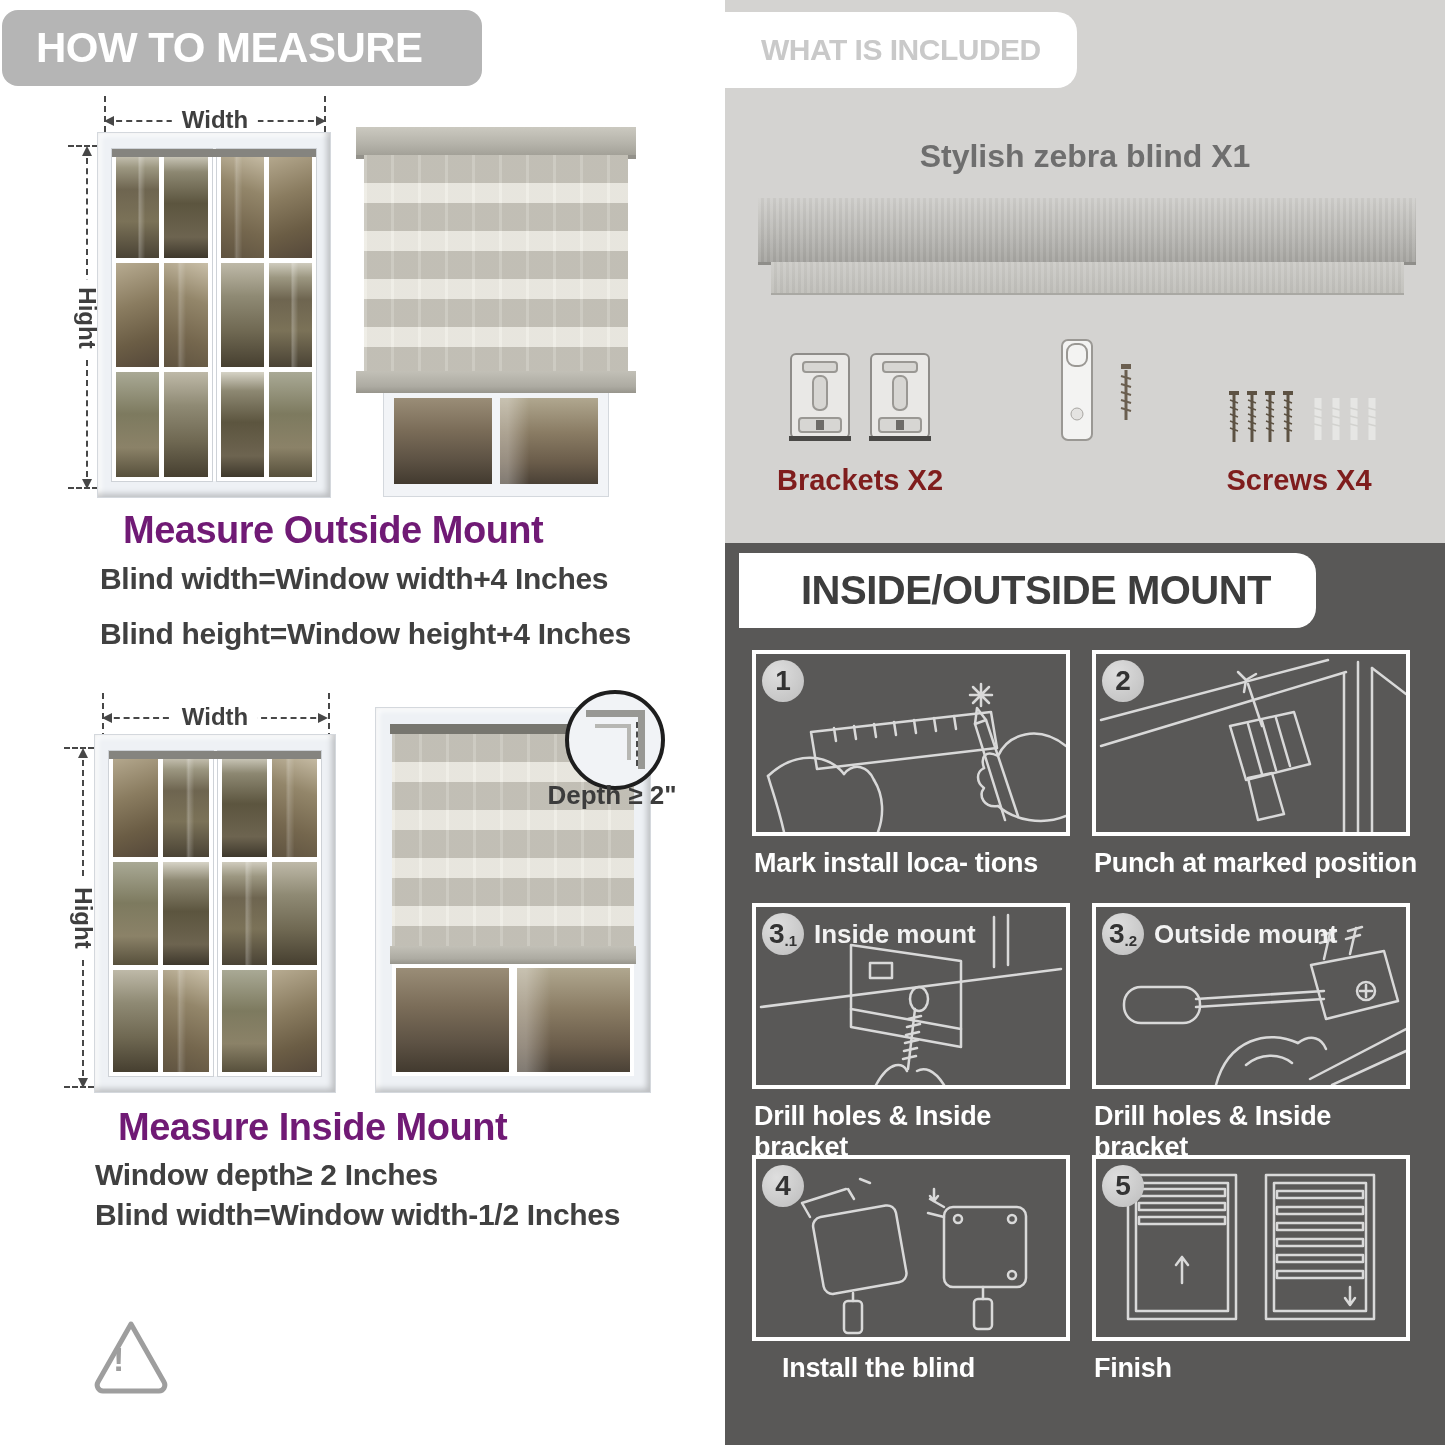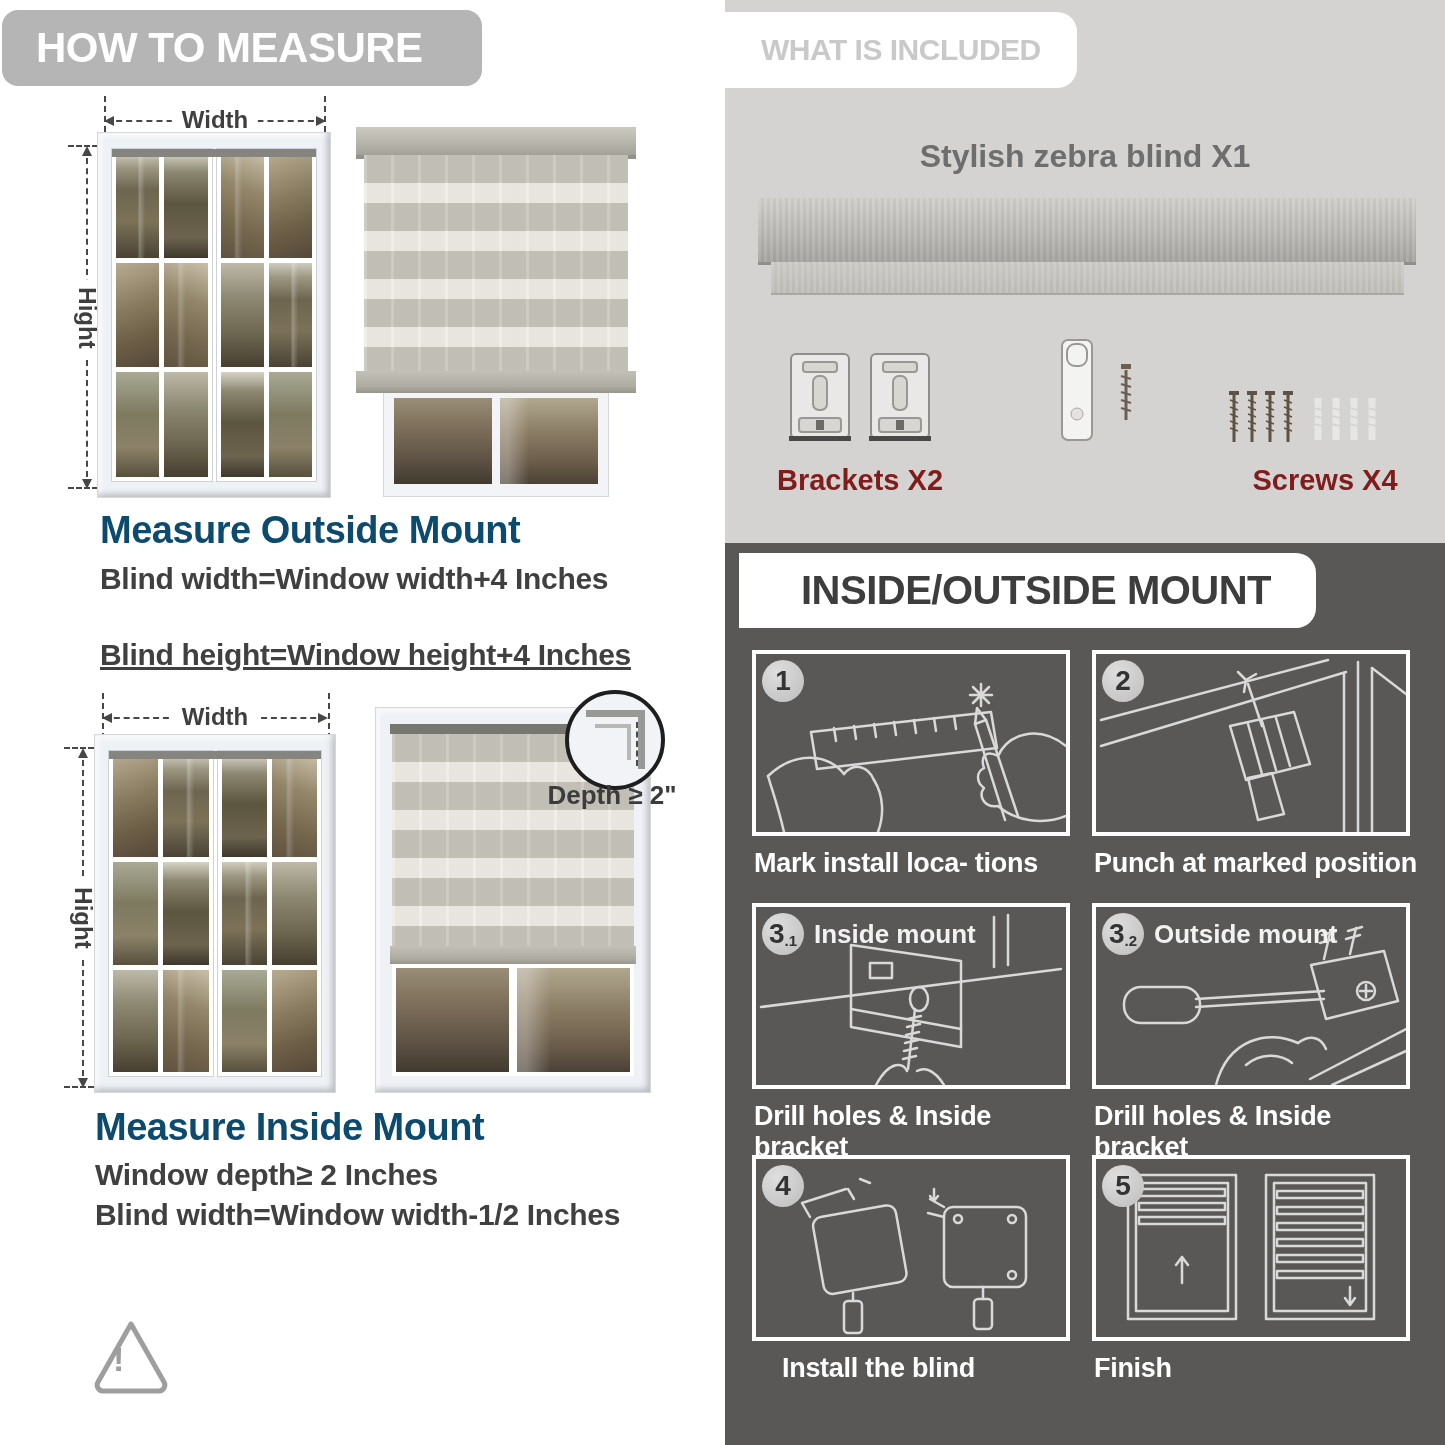--- a/index.html
+++ b/index.html
@@ -57,21 +57,21 @@
   .cassette{background:linear-gradient(180deg,#cbc9c0 0%,#b5b3aa 60%,#a3a198 100%);border-bottom:4px solid #93918a;}
   .fabric{background:repeating-linear-gradient(90deg,rgba(255,255,255,.13) 0 3px,rgba(0,0,0,.025) 3px 27px),
                      repeating-linear-gradient(180deg,#c6c3b9 0 28px,#edebe3 28px 48px);}
   .rail{background:linear-gradient(180deg,#c2c0b7 0%,#adaba2 70%,#97958c 100%);}
   .win-bottom{background:#f2f4f7;box-shadow:0 0 0 1px #d4d8dd;padding:8px 10px 12px 10px;display:flex;gap:8px;}
   .glass-low{flex:1;background:linear-gradient(180deg,#9a8d77 0%,#7a6c58 38%,#5d5244 72%,#423a2f 100%);}
   .glass-low2{flex:1;background:linear-gradient(90deg,rgba(255,255,255,.3) 8%,transparent 30%),
              linear-gradient(180deg,#b0a78f 0%,#8a7c64 40%,#6a5c4a 75%,#4a4136 100%);}
 
   
-  .h2{font-size:38px;font-weight:bold;color:#0c4a6e;letter-spacing:-0.5px;}
+  .h2{font-size:38px;font-weight:bold;color:#701a75;letter-spacing:-0.5px;margin-left:23px;}
   .body-line{font-size:30px;font-weight:bold;color:#404040;letter-spacing:-0.3px;}
   .warn-line{font-size:23px;font-weight:bold;color:#a6a6a6;line-height:28px;}
   .blind-title{width:720px;text-align:center;font-size:32px;font-weight:bold;color:#6e6e6e;}
   .item-label{text-align:center;font-size:29px;font-weight:bold;color:#7f1d1d;}
   .depth-label{font-size:26px;font-weight:bold;color:#3c3c3c;text-align:center;}
 
   
   .mag{width:92px;height:92px;border:4px solid #1e1e1e;border-radius:50%;background:#f1f3f6;overflow:hidden;}
 
   
@@ -139,21 +139,21 @@
   <div class="abs win-bottom" style="left:384px;top:390px;width:204px;height:86px;">
     <div class="glass-low"></div>
     <div class="glass-low2"></div>
   </div>
   <div class="abs cassette" style="left:356px;top:127px;width:280px;height:28px;"></div>
   <div class="abs fabric" style="left:364px;top:155px;width:264px;height:216px;"></div>
   <div class="abs rail" style="left:356px;top:371px;width:280px;height:22px;"></div>
 
   <div class="abs h2" style="left:100px;top:509px;">Measure Outside Mount</div>
   <div class="abs body-line" style="left:100px;top:562px;">Blind width=Window width+4 Inches</div>
-  <div class="abs body-line" style="left:100px;top:638px;text-decoration:underline;">Blind height=Window height+4 Inches</div>
+  <div class="abs body-line" style="left:100px;top:617px;">Blind height=Window height+4 Inches</div>
 
   <div class="abs h-arrow" style="left:102px;top:705px;width:226px;">
     <div class="line"></div>
     <div class="ah ah-l"></div>
     <div class="ah ah-r"></div>
     <div class="lab">Width</div>
   </div>
   <div class="abs tick-v" style="left:102px;top:693px;"></div>
   <div class="abs tick-v" style="left:328px;top:693px;"></div>
   <div class="abs tick-h" style="left:64px;top:747px;"></div>
@@ -292,21 +292,21 @@
     </g>
     <g stroke="#d2d2cf" stroke-width="1.5">
       <path d="M88,20 l8,2 M88,28 l8,2 M88,36 l8,2"></path>
       <path d="M106,20 l8,2 M106,28 l8,2 M106,36 l8,2"></path>
       <path d="M124,20 l8,2 M124,28 l8,2 M124,36 l8,2"></path>
       <path d="M142,20 l8,2 M142,28 l8,2 M142,36 l8,2"></path>
     </g>
   </svg>
 
   <div class="abs item-label" style="left:760px;top:464px;width:200px;">Brackets X2</div>
-  <div class="abs item-label" style="left:1219px;top:464px;width:160px;margin-left:26px;">Screws X4</div>
+  <div class="abs item-label" style="left:1219px;top:464px;width:160px;">Screws X4</div>
 
   <div class="abs panel-dark"></div>
 
   <div class="abs hdr-mount">
     <div class="t">INSIDE/OUTSIDE MOUNT</div>
   </div>
 
   <div class="abs step-box" style="left:752px;top:650px;">
     <div class="badge">
         <span>1</span>

